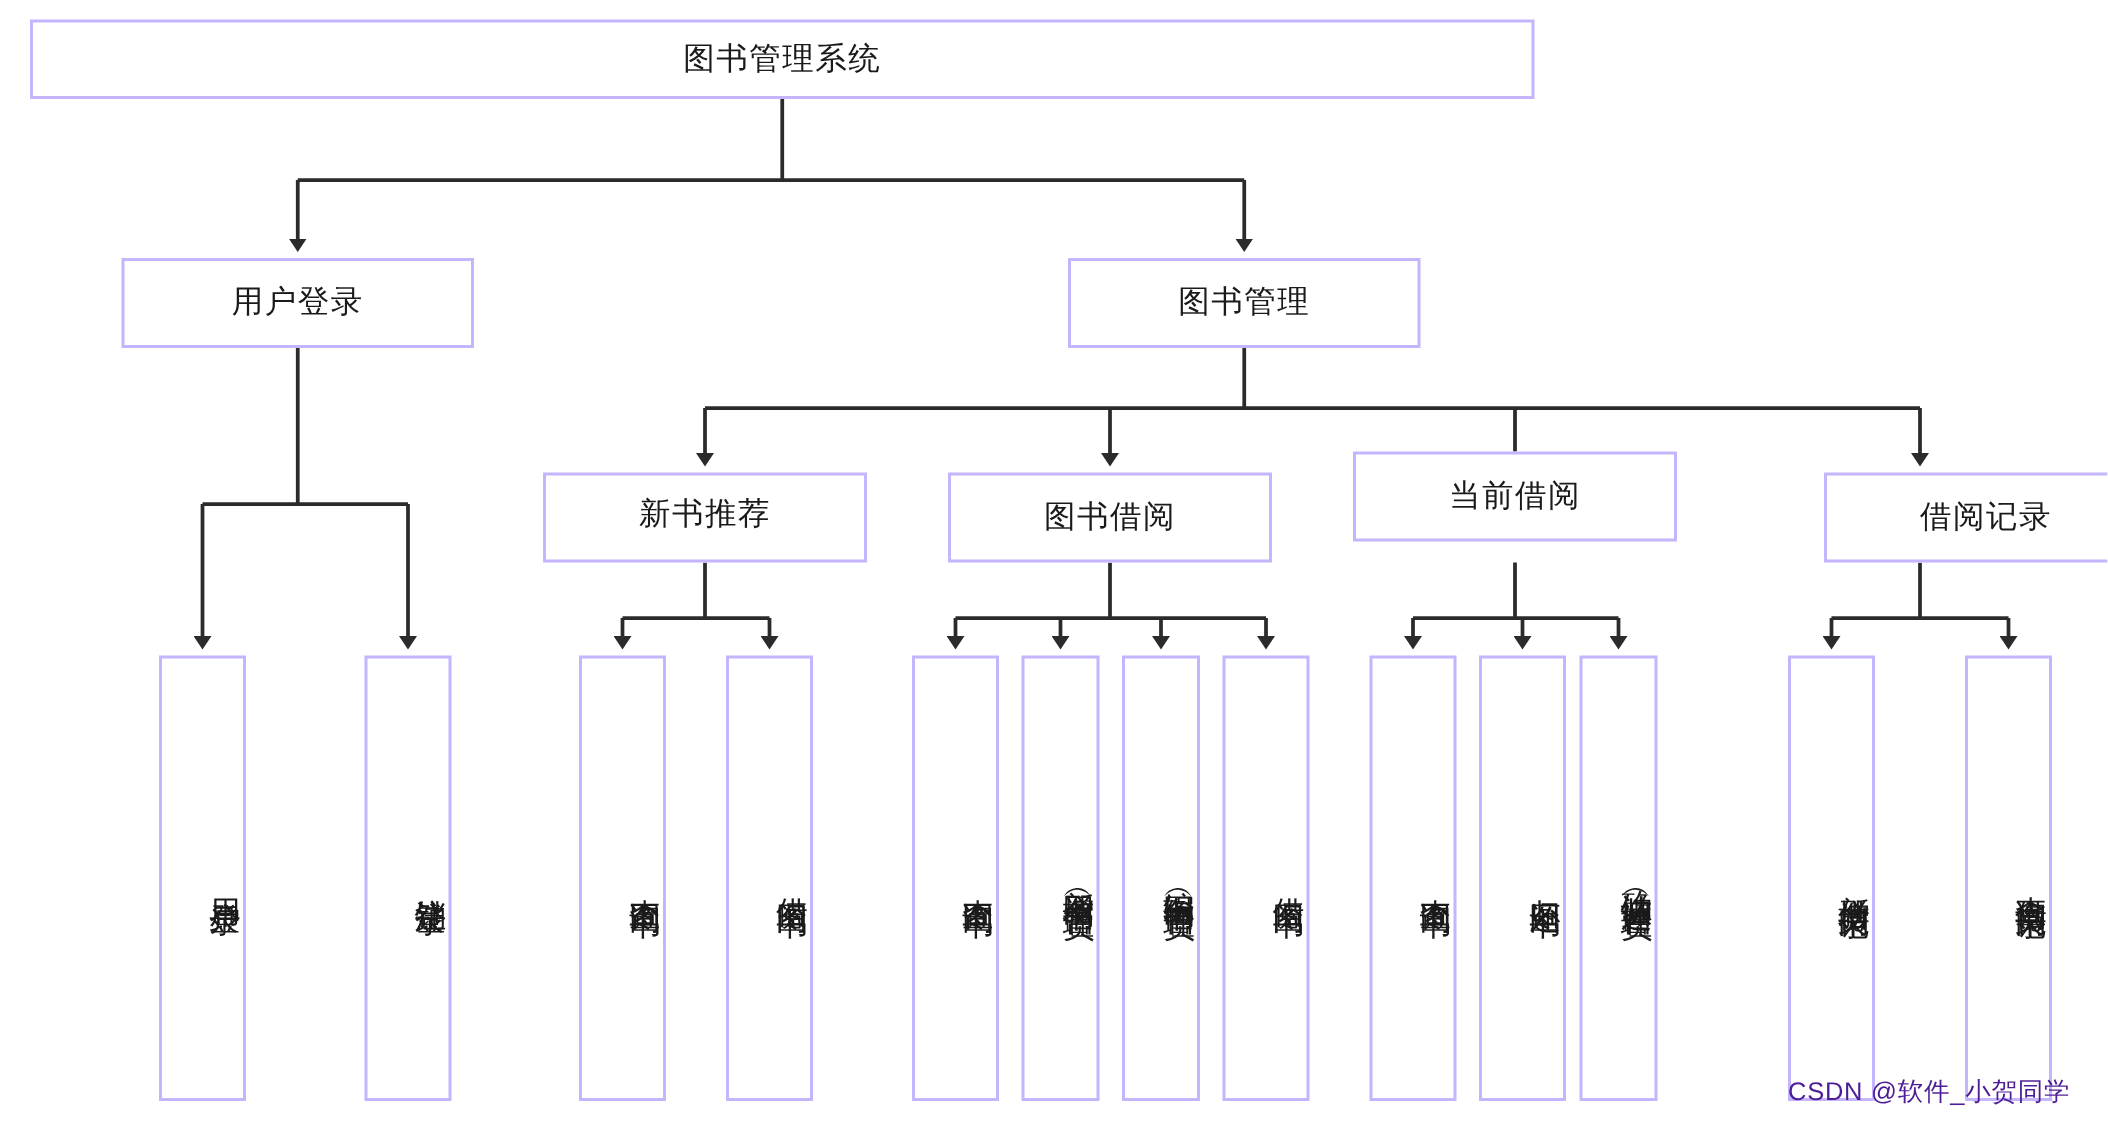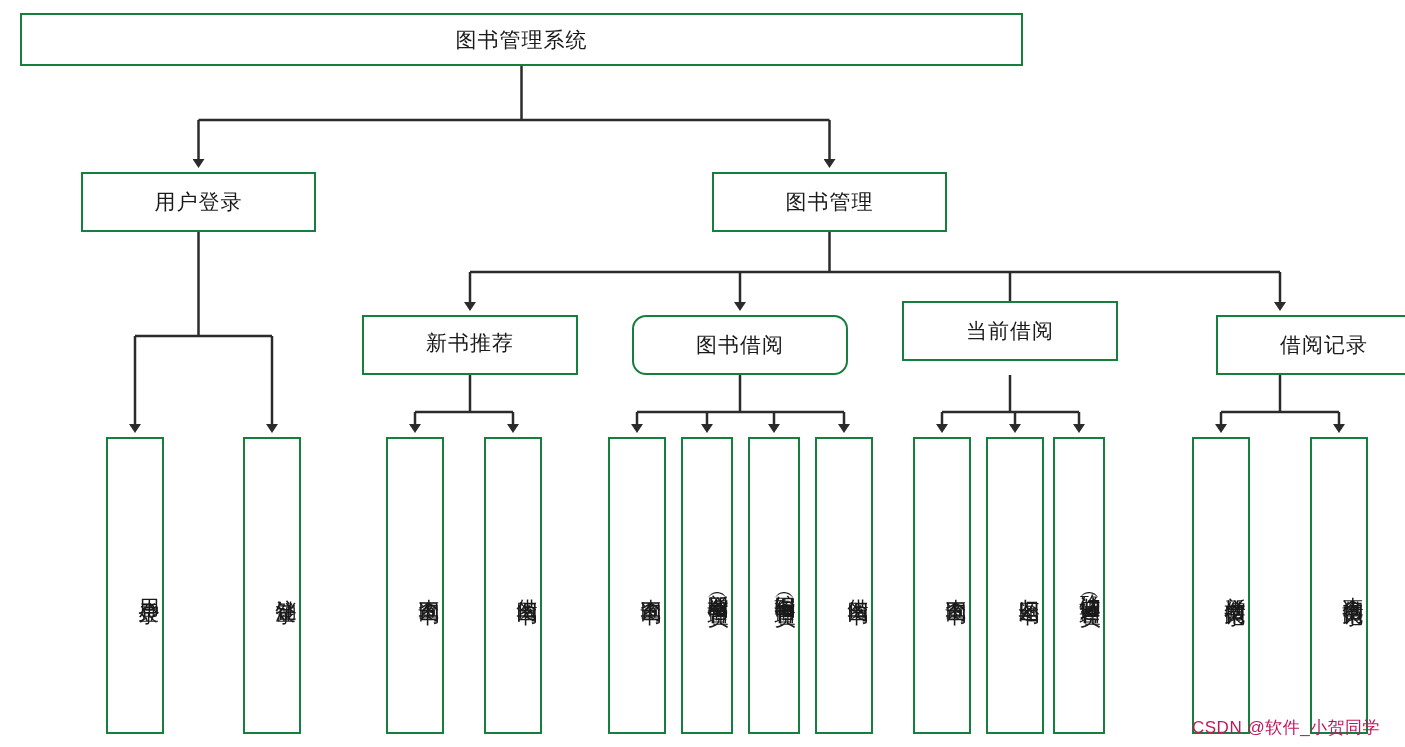--- a/index.html
+++ b/index.html
@@ -21,21 +21,21 @@
     position: absolute;
     left: 0;
     top: 0;
     width: 1405px;
     height: 747px;
     pointer-events: none;
   }
   .node {
     position: absolute;
     box-sizing: border-box;
-    border: 2px solid #15803d;
+    border: 2px solid #c4b5fd;
     background: #ffffff;
     display: flex;
     align-items: center;
     justify-content: center;
     color: #1a1a1a;
   }
   .node.horiz {
     font-size: 21px;
     letter-spacing: 1px;
     line-height: 1.2;
@@ -118,21 +118,21 @@
       </div>
       <div class="node horiz" style="left: 81px; top: 172px; width: 235px; height: 60px;">
         <span>用户登录</span>
       </div>
       <div class="node horiz" style="left: 712px; top: 172px; width: 235px; height: 60px; text-align: center;">
         <span>图书管理</span>
       </div>
       <div class="node horiz" style="left: 362px; top: 315px; width: 216px; height: 60px; font-family: Liberation Mono, monospace;">
         <span>新书推荐</span>
       </div>
-      <div class="node horiz" style="left: 632px; top: 315px; width: 216px; height: 60px; border-radius: 14px;">
+      <div class="node horiz" style="left: 632px; top: 315px; width: 216px; height: 60px;">
         <span>图书借阅</span>
       </div>
       <div class="node horiz" style="left: 902px; top: 301px; width: 216px; height: 60px;">
         <span>当前借阅</span>
       </div>
       <div class="node horiz" style="left: 1172px; top: 315px; width: 216px; height: 60px; margin-left: 44px;">
         <span>借阅记录</span>
       </div>
       <div class="node vert" style="left: 106px; top: 437px; width: 58px; height: 297px;">
         <span class="vtext">用户登录</span>
@@ -168,14 +168,14 @@
         <span class="vtext">确认归还（管理员）</span>
       </div>
       <div class="node vert" style="left: 1192px; top: 437px; width: 58px; height: 297px;">
         <span class="vtext">新增借阅记录</span>
       </div>
       <div class="node vert" style="left: 1310px; top: 437px; width: 58px; height: 297px;">
         <span class="vtext">查询借阅记录</span>
       </div>
     </div>
 
-  <div class="watermark" style="left: 1192px; top: 716px; color: #be185d;">CSDN @软件_小贺同学</div>
+  <div class="watermark" style="left: 1192px; top: 716px; color: #4c1d95;">CSDN @软件_小贺同学</div>
 </div>
 
 </body></html>

